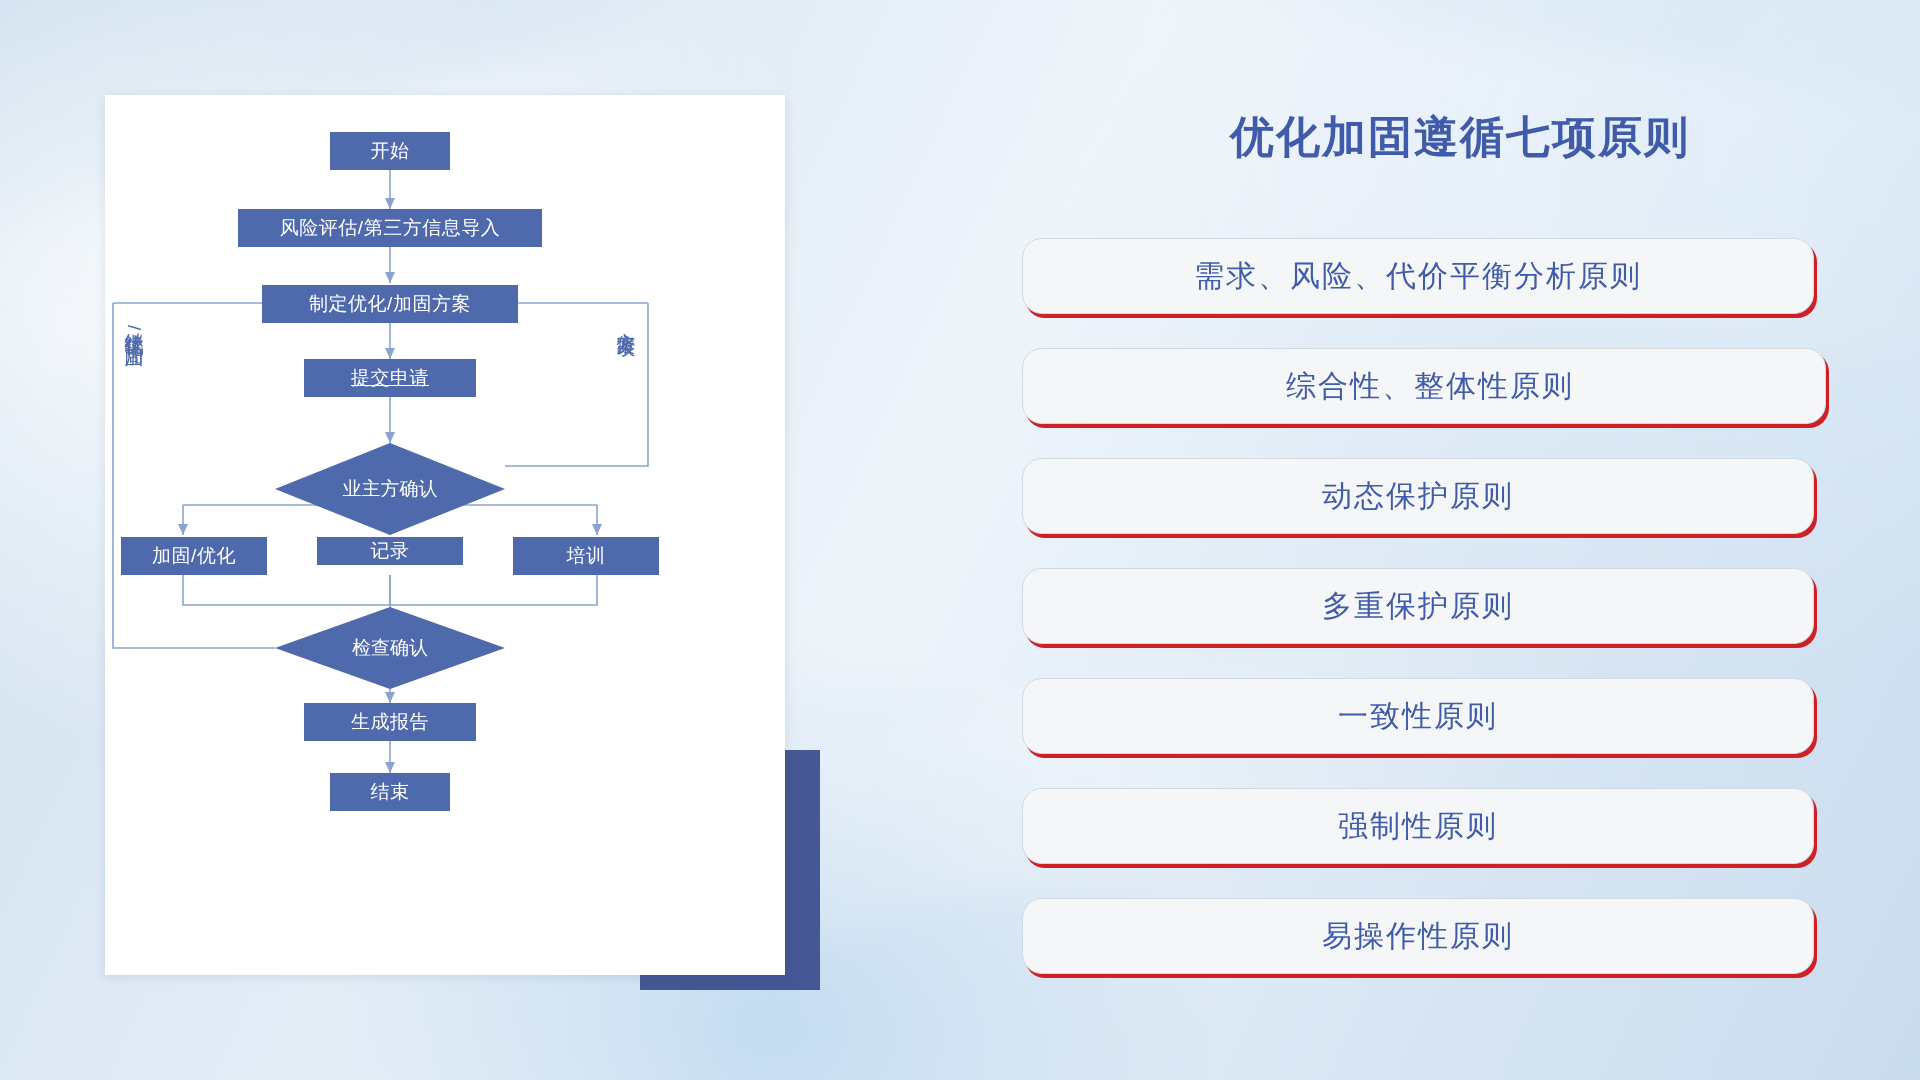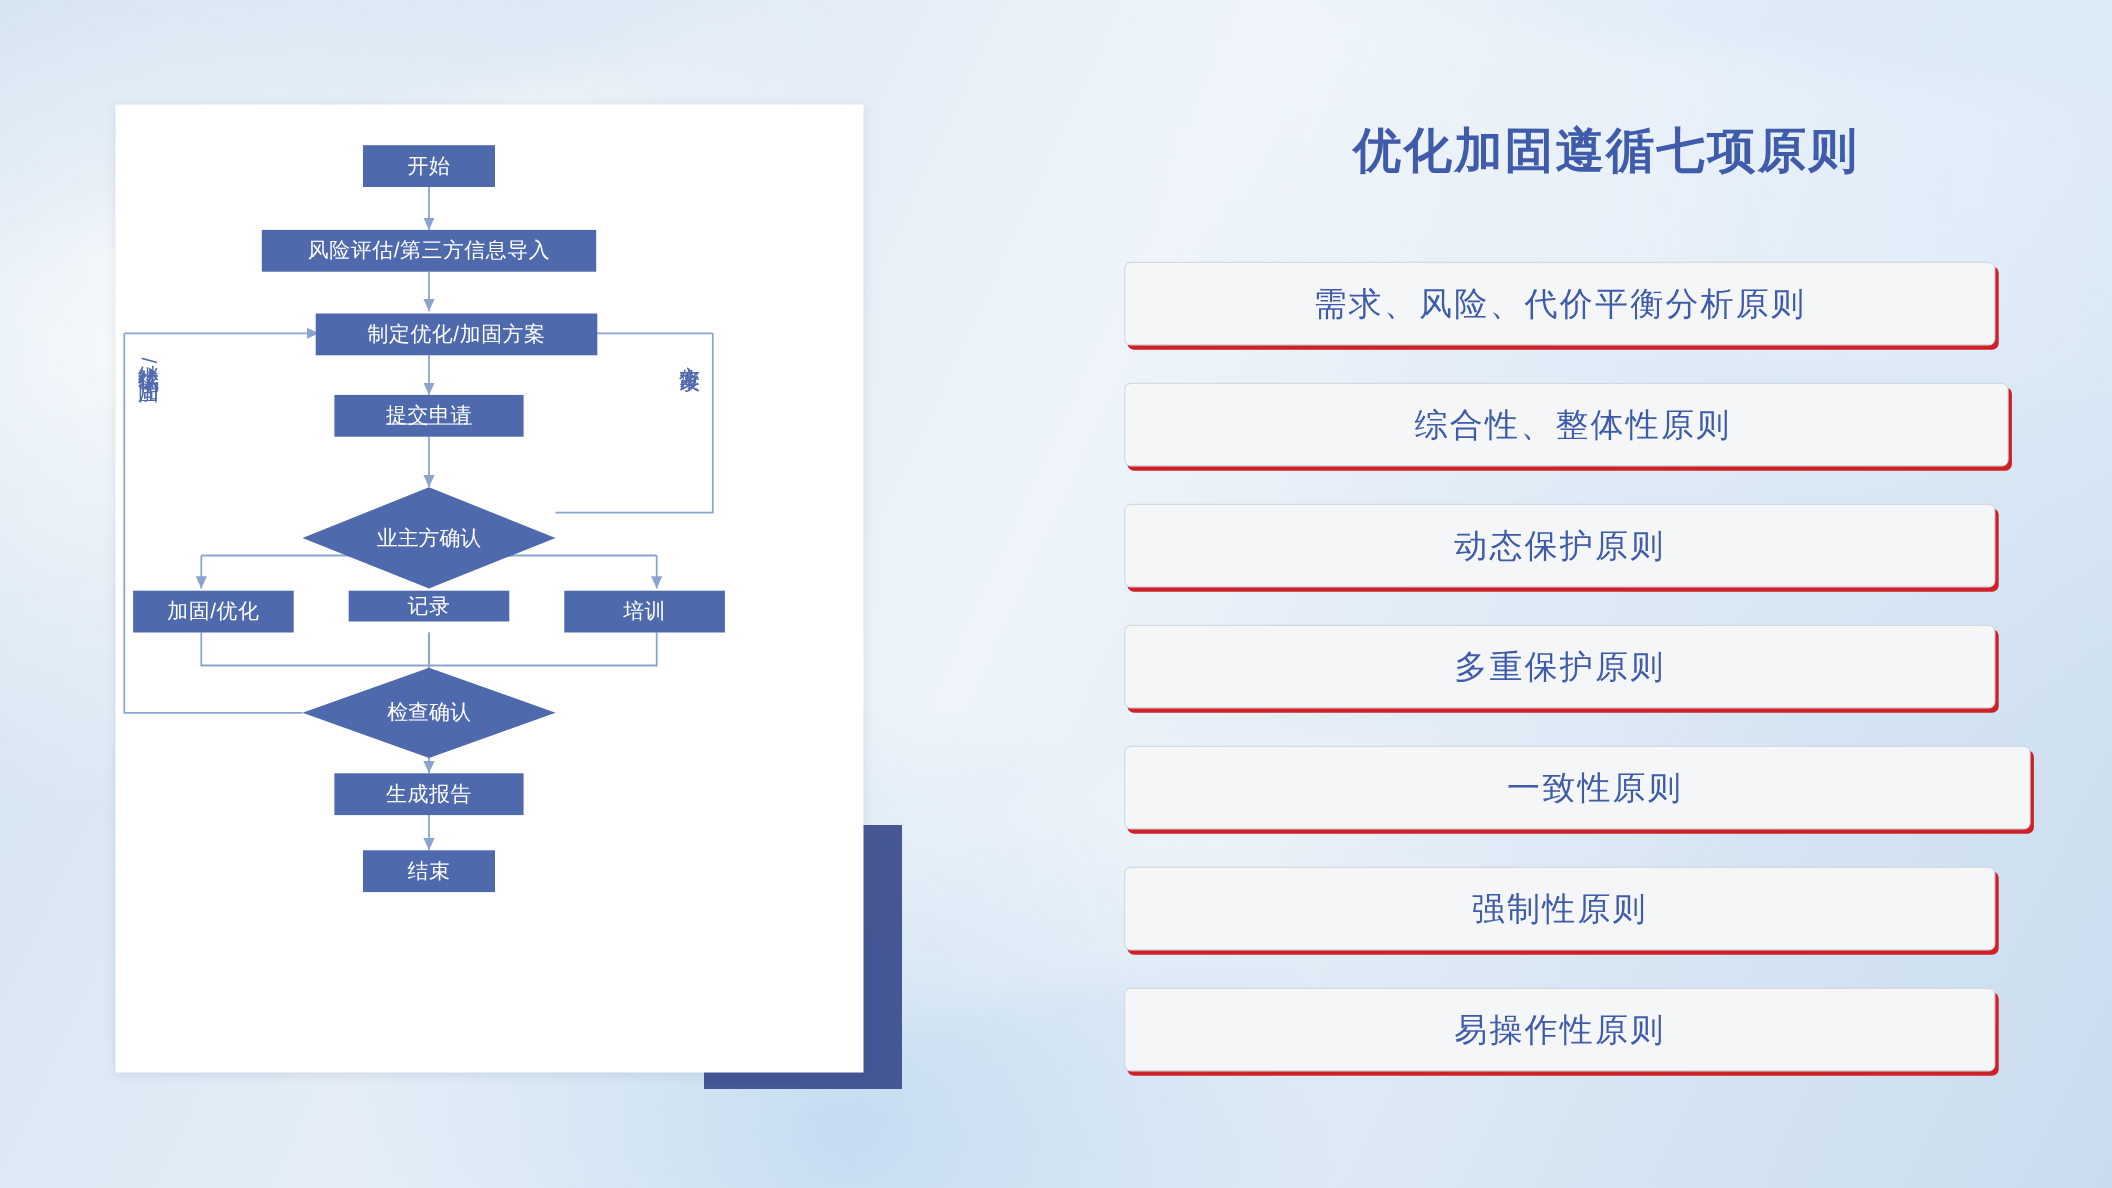--- a/index.html
+++ b/index.html
@@ -98,21 +98,21 @@
     letter-spacing: 2px;
     white-space: nowrap;
   }
   .pill {
     position: absolute;
     left: 1022px;
     width: 790px;
     height: 74px;
     background: #f4f6f8;
     border: 1px solid #d3dae2;
-    border-radius: 6px;
+    border-radius: 20px;
     box-shadow: 3px 4px 0 0 #cf2026;
     display: flex;
     align-items: center;
     justify-content: center;
     color: #3f5ba9;
     font-size: 30px;
     letter-spacing: 2px;
     white-space: nowrap;
   }
 </style>
@@ -174,21 +174,21 @@
     </svg>
 
     <div class="node" style="left:225px; top:37px; width:120px; height:38px;">
       <span>开始</span>
     </div>
 
     <div class="node" style="left:133px; top:114px; width:304px; height:38px;">
       <span>风险评估/第三方信息导入</span>
     </div>
 
-    <div class="node" style="left:157px; top:190px; width:256px; height:38px;margin-left:25px;">
+    <div class="node" style="left:157px; top:190px; width:256px; height:38px;">
       <span>制定优化/加固方案</span>
     </div>
 
     <div class="node" style="left:199px; top:264px; width:172px; height:38px;text-decoration:underline;">
       <span>提交申请</span>
     </div>
 
     <svg style="position:absolute; left:170px; top:348px;" width="230" height="92">
       <polygon points="115,0 230,46 115,92 0,46" fill="#4e69ac"></polygon>
     </svg>
@@ -236,21 +236,21 @@
   </div>
   <div class="pill" style="top:348px;padding-left:12px;">
     <span>综合性、整体性原则</span>
   </div>
   <div class="pill" style="top:458px;">
     <span>动态保护原则</span>
   </div>
   <div class="pill" style="top:568px;">
     <span>多重保护原则</span>
   </div>
-  <div class="pill" style="top:678px;padding-left:32px;">
+  <div class="pill" style="top:678px;">
     <span>一致性原则</span>
   </div>
   <div class="pill" style="top:788px;">
     <span>强制性原则</span>
   </div>
   <div class="pill" style="top:898px;text-align:right;">
     <span>易操作性原则</span>
   </div>
 </div>
 

